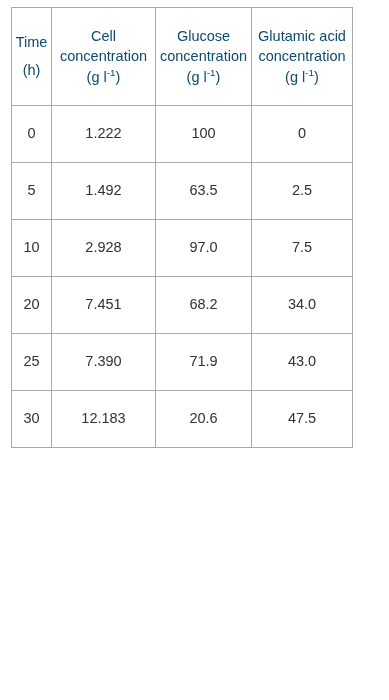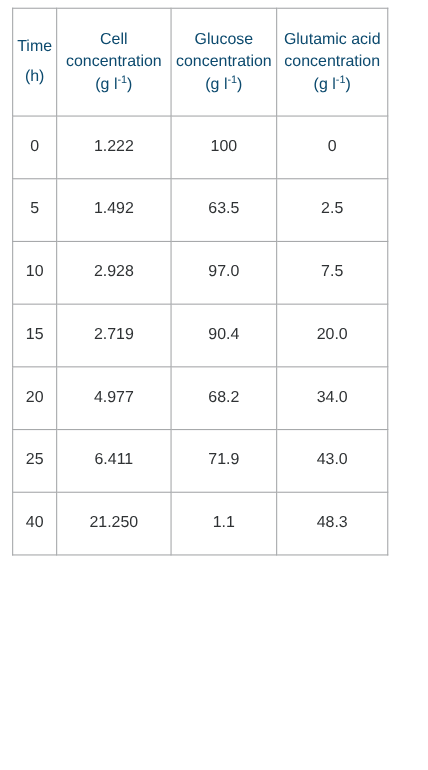--- a/index.html
+++ b/index.html
@@ -141,39 +141,33 @@
             <td>63.5</td>
             <td>2.5</td>
           </tr>
           <tr>
             <td>10</td>
             <td>2.928</td>
             <td>97.0</td>
             <td>7.5</td>
           </tr>
           <tr>
-            <td>15</td>
-            <td>2.719</td>
-            <td>90.4</td>
-            <td>20.0</td>
-          </tr>
-          <tr>
             <td>20</td>
-            <td>4.977</td>
+            <td>7.451</td>
             <td>68.2</td>
             <td>34.0</td>
           </tr>
           <tr>
             <td>25</td>
-            <td>6.411</td>
+            <td>7.390</td>
             <td>71.9</td>
             <td>43.0</td>
           </tr>
           <tr>
-            <td>40</td>
-            <td>21.250</td>
-            <td>1.1</td>
-            <td>48.3</td>
+            <td>30</td>
+            <td>12.183</td>
+            <td>20.6</td>
+            <td>47.5</td>
           </tr>
         </tbody>
     </table>
   </div>
 </div>
 
 </body></html>

